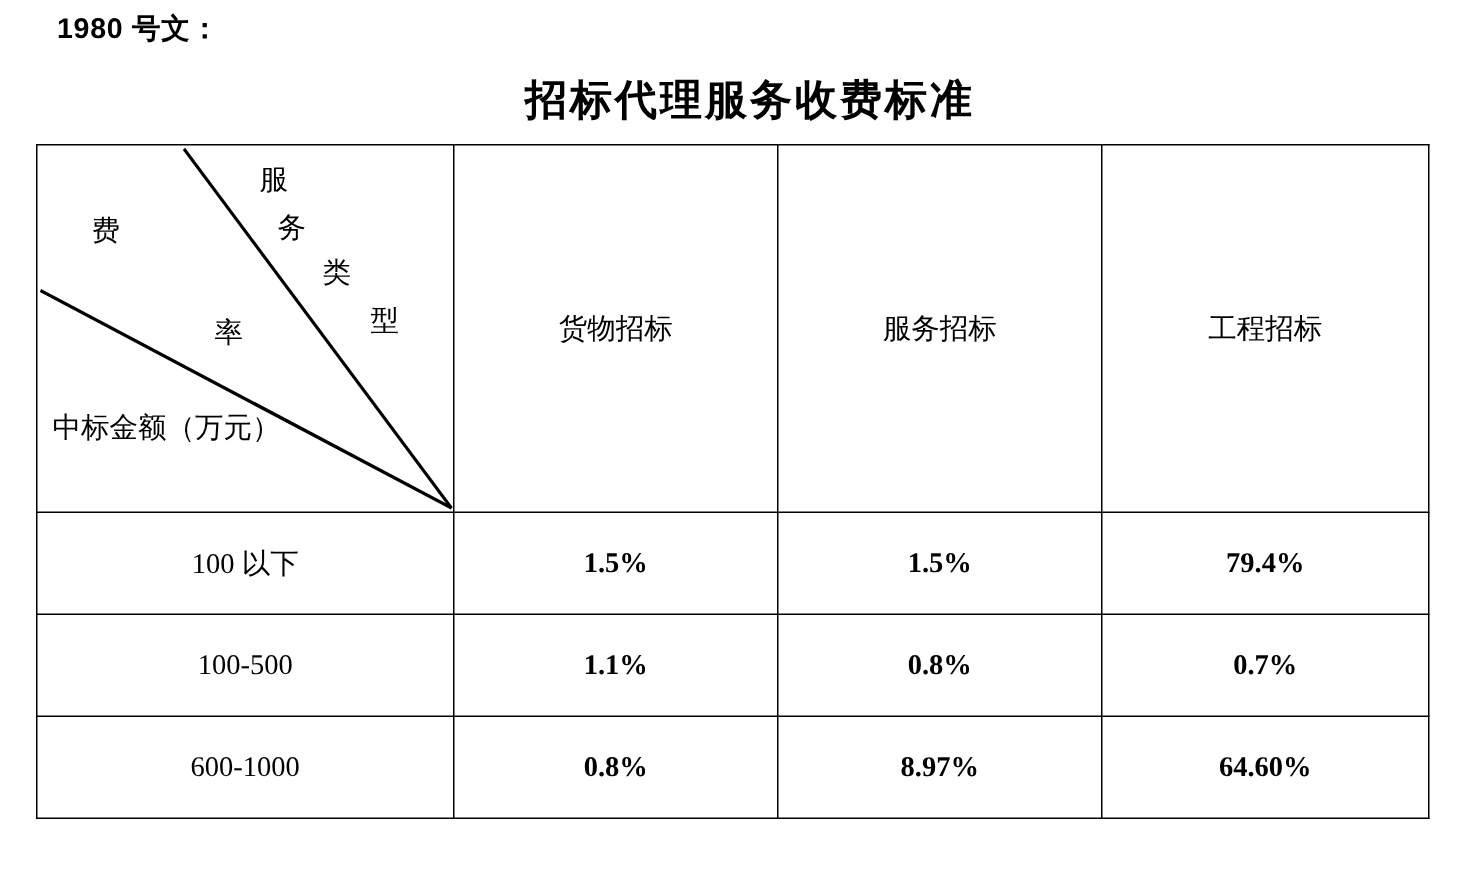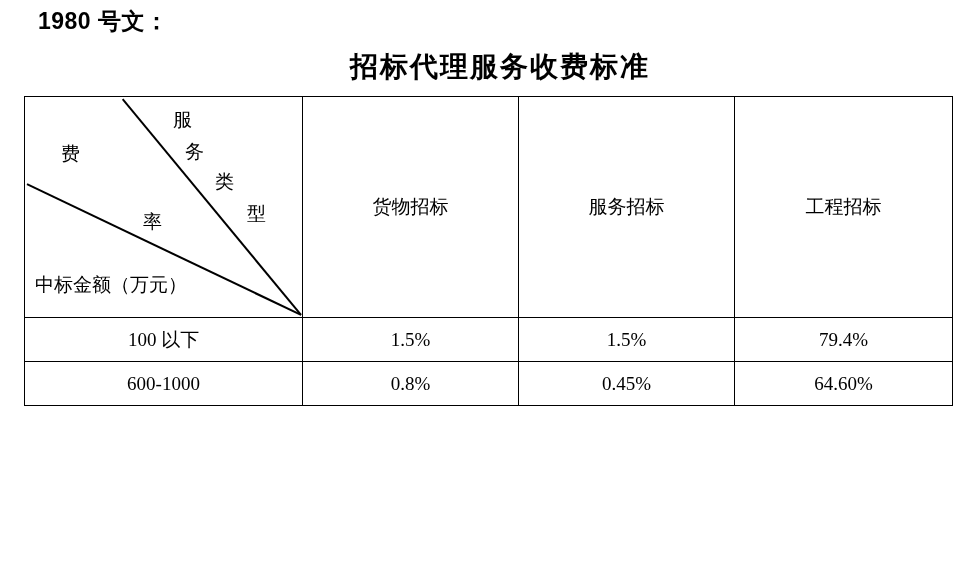--- a/index.html
+++ b/index.html
@@ -14,21 +14,21 @@
     color: #000000;
     position: relative;
     overflow: hidden;
   }
   .doc-note {
     position: absolute;
     left: 38px;
     top: 6px;
     font-family: "Liberation Sans", sans-serif;
     font-weight: bold;
-    font-size: 23px;
+    font-size: 19px;
     letter-spacing: 0.5px;
   }
   .doc-title {
     position: absolute;
     left: 12px;
     top: 48px;
     width: 976px;
     text-align: center;
     font-family: "Liberation Serif", serif;
     font-weight: bold;
@@ -45,21 +45,21 @@
     border-collapse: collapse;
     width: 928px;
     table-layout: fixed;
   }
   table.fee td {
     border: 1px solid #000000;
     text-align: center;
     vertical-align: middle;
     font-size: 19px;
     font-family: "Liberation Serif", serif;
-    padding: 4px;
+    padding: 16px;
   }
   col.c0 { width: 278px; }
   col.c1 { width: 216px; }
   col.c2 { width: 216px; }
   col.c3 { width: 218px; }
 
   
   .hdr-cell {
     height: 212px;
     position: relative;
@@ -90,20 +90,21 @@
     font-size: 21px;
   }
   .row-label {
     height: 35px;
     font-size: 19px;
   }
   .row-val {
     height: 35px;
     font-family: "Liberation Sans", sans-serif;
     font-size: 18px;
+    font-weight: bold;
   }
 </style>
 </head>
 <body>
 
 <div class="doc-note">1980 号文：</div>
 <div class="doc-title">招标代理服务收费标准</div>
 
 <div class="table-wrap">
   <table class="fee">
@@ -133,20 +134,26 @@
         <td class="col-head">工程招标</td>
       </tr>
 
       <tr>
         <td class="row-label">100 以下</td>
         <td class="row-val">1.5%</td>
         <td class="row-val">1.5%</td>
         <td class="row-val">79.4%</td>
       </tr>
       <tr>
+        <td class="row-label">100-500</td>
+        <td class="row-val">1.1%</td>
+        <td class="row-val">0.8%</td>
+        <td class="row-val">0.7%</td>
+      </tr>
+      <tr>
         <td class="row-label">600-1000</td>
         <td class="row-val">0.8%</td>
-        <td class="row-val">0.45%</td>
+        <td class="row-val">8.97%</td>
         <td class="row-val">64.60%</td>
       </tr>
     </tbody>
   </table>
 </div>
 
 </body></html>

